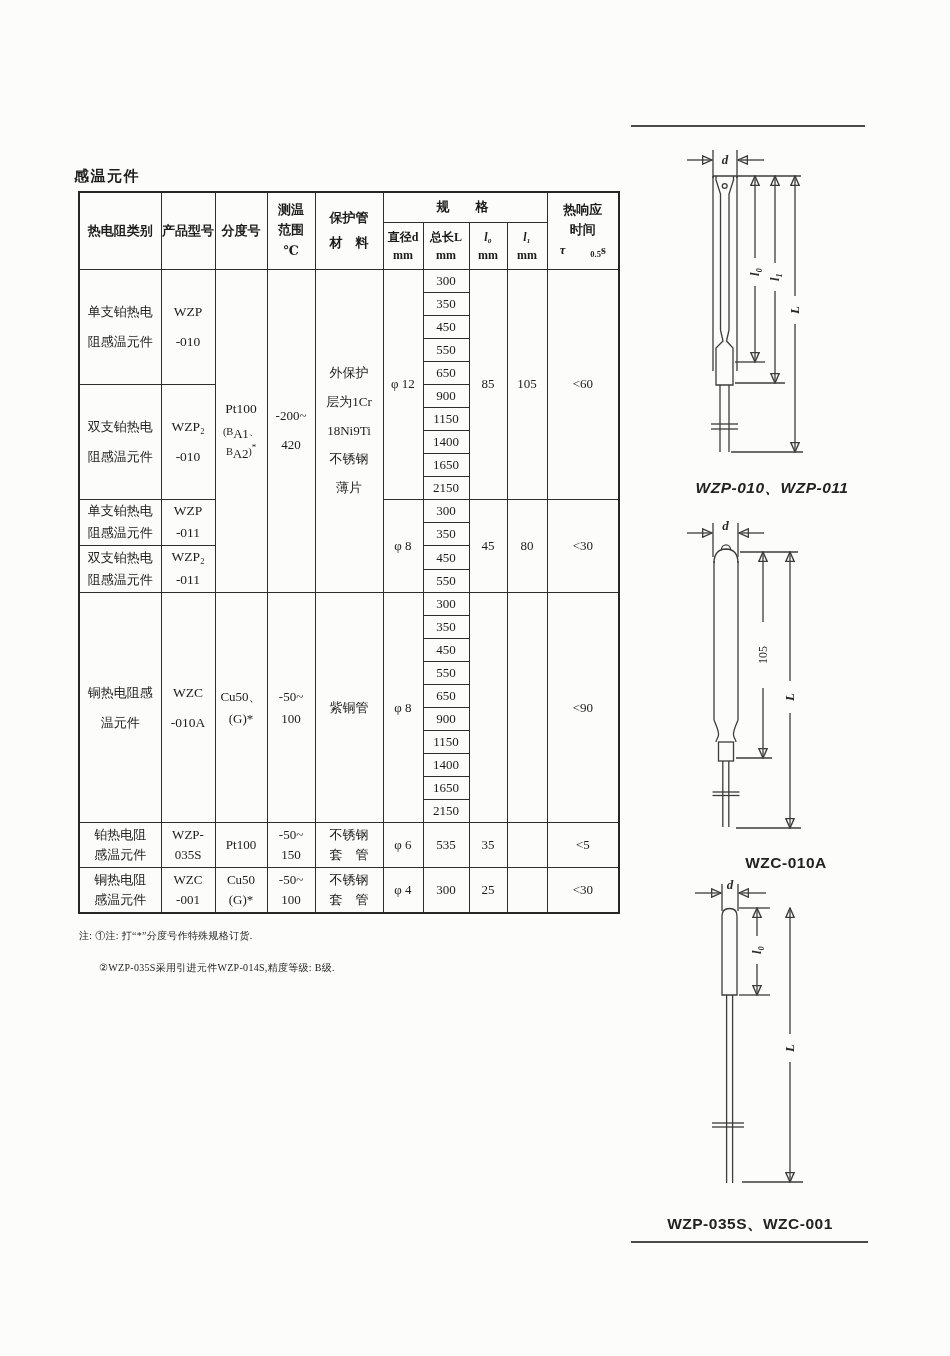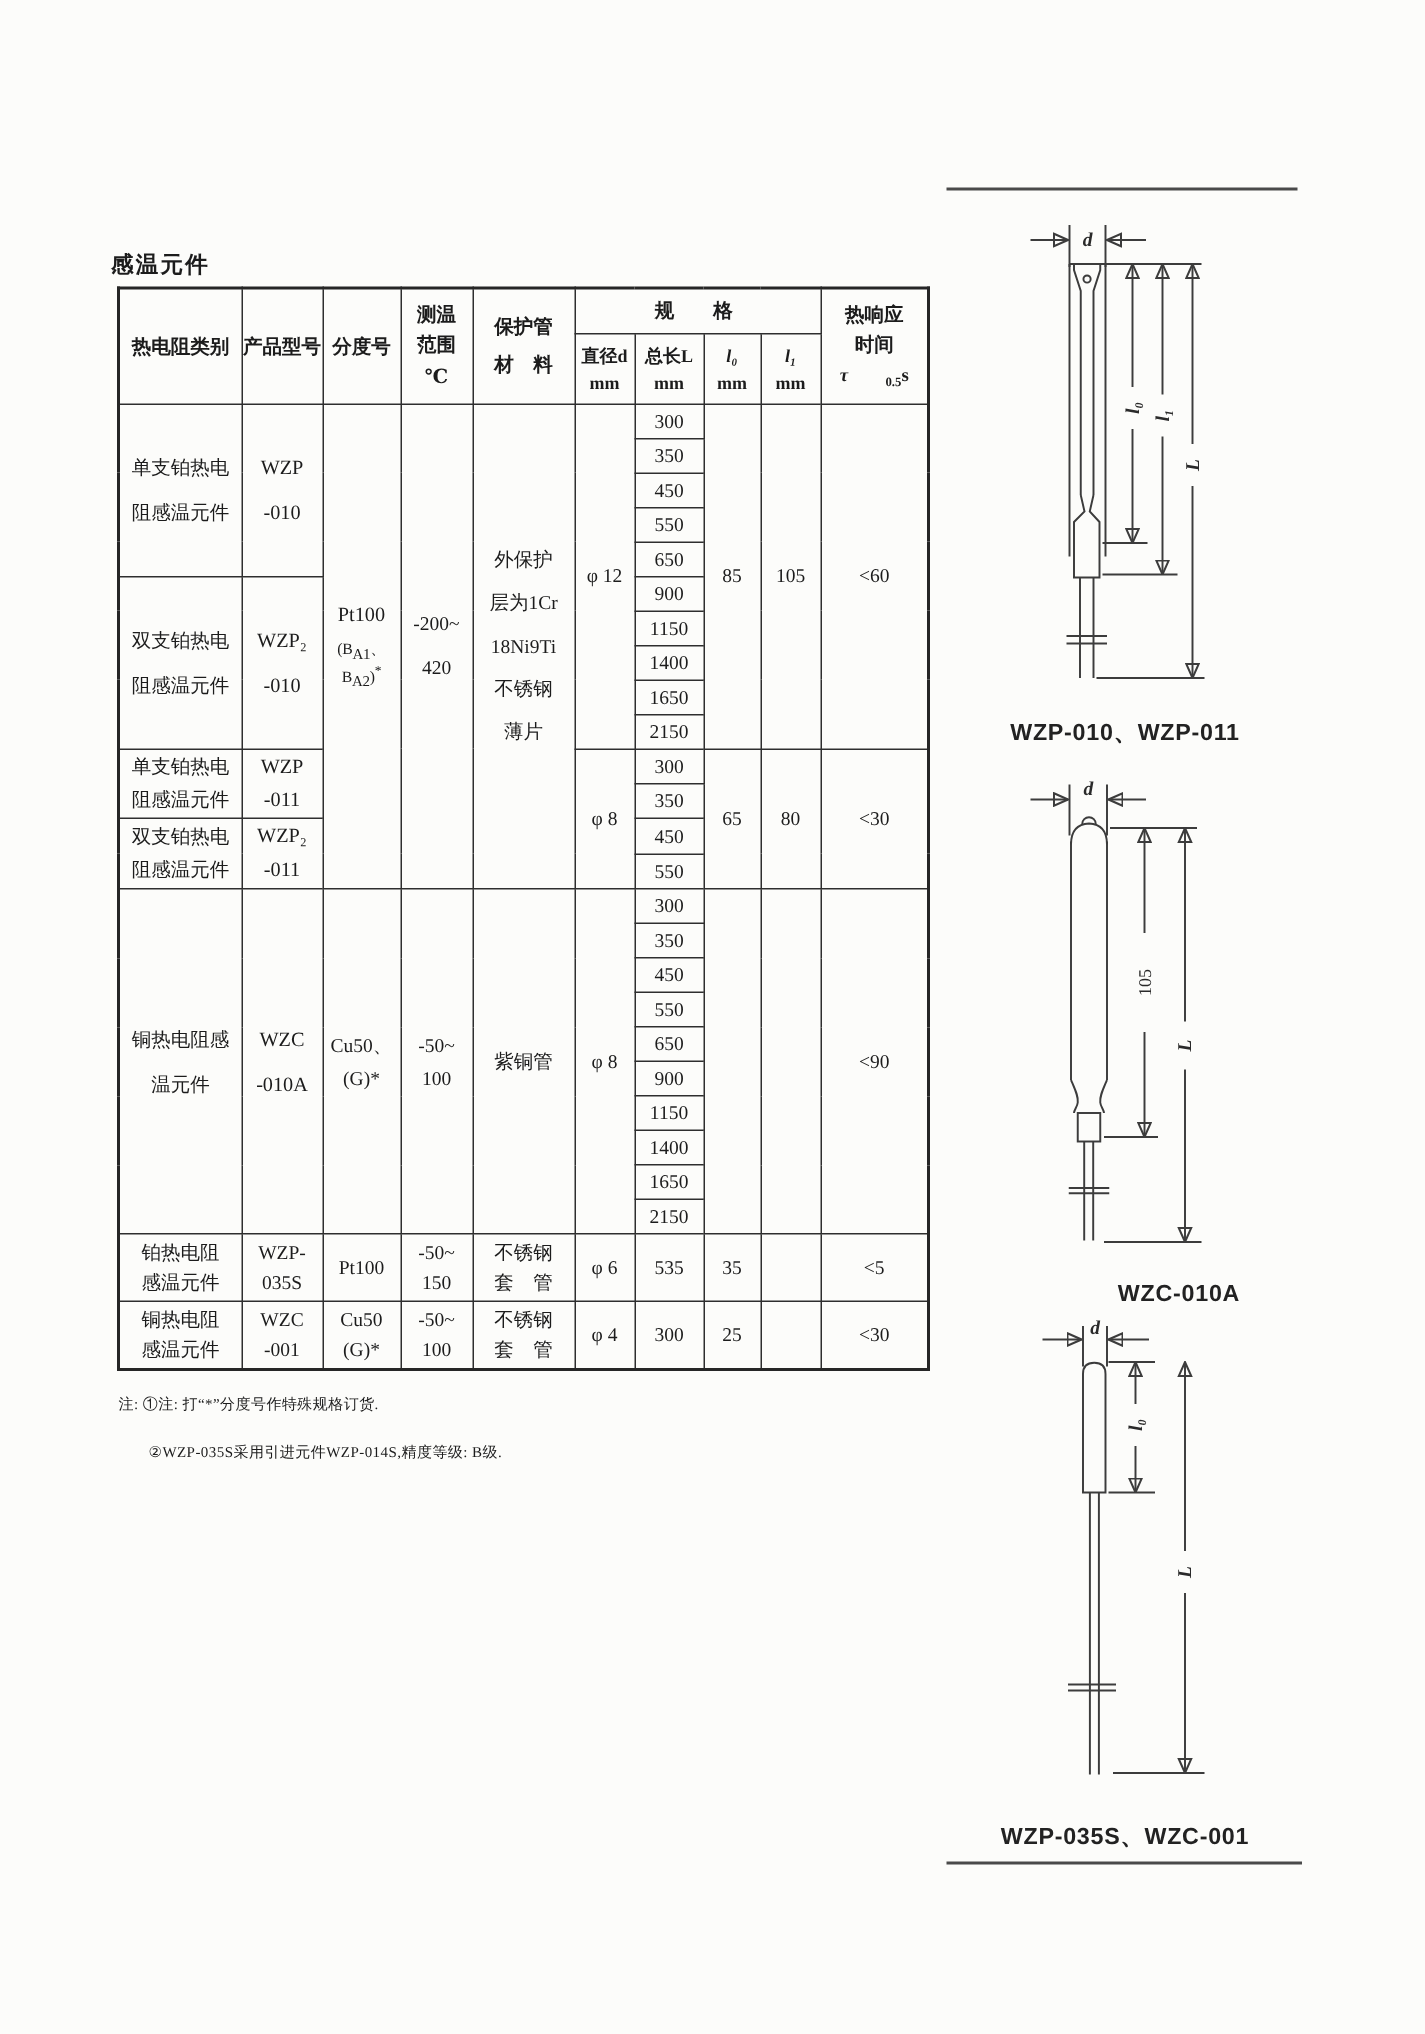--- a/index.html
+++ b/index.html
@@ -13,21 +13,21 @@
   .spec th{font-weight:bold;}
   tr.h1{height:30px;} tr.h2{height:47px;} tr.rl{height:23px;} tr.rt{height:45px;}
   .pre{white-space:pre-line;}
   .lh-tall{line-height:2.3;} .lh-mid{line-height:1.7;} .lh-tight{line-height:1.55;}
   .num{font-size:13.5px;}
   .bold{font-weight:bold;}
   .model div{line-height:2.2;font-size:13.5px;}
   .model2 div{line-height:1.7;font-size:13.5px;}
   .grad1{font-size:13.5px;margin-bottom:8px;}
   .grad2{font-size:10.5px;letter-spacing:-0.2px;}
-  .grad2 sub{font-size:10px;} .grad2 sup{font-size:9px;}
+  .grad2 sub{font-size:13px;} .grad2 sup{font-size:9px;}
   .h-range{line-height:1.6;font-size:13px;margin-top:12px;}
   .h-sheath{line-height:1.9;}
   .h-spec{letter-spacing:2em;padding-left:1.6em !important;}
   .h-sub div{line-height:1.5;font-size:12px;}
   .h-resp div{line-height:1.55;}
   .tau{font-size:12.5px;} .tau i{font-family:"Liberation Serif",serif;} .tau sub{font-size:8.5px;padding-left:25px;}
   .ital{font-style:italic;font-size:13px;}
   .lh22{line-height:2.2;}
   .notes{position:absolute;left:79px;font-size:10px;letter-spacing:0.3px;}
   .rule{position:absolute;height:0;border-top:2px solid #4a4a4a;}
@@ -155,21 +155,21 @@
         </tr>
       <tr class="rl">
         <td rowspan="2" class="pre lh-mid">单支铂热电
 阻感温元件</td>
         <td rowspan="2" class="model2">
           <div>WZP</div>
           <div>-011</div>
         </td>
         <td rowspan="4" class="num">φ 8</td>
         <td class="num">300</td>
-        <td rowspan="4" class="num">65</td>
+        <td rowspan="4" class="num">45</td>
         <td rowspan="4" class="num">80</td>
         <td rowspan="4" class="num">&lt;30</td>
       </tr>
       <tr class="rl">
           <td class="num">350</td>
         </tr>
       <tr class="rl">
         <td rowspan="2" class="pre lh-mid">双支铂热电
 阻感温元件</td>
         <td rowspan="2" class="model2">
@@ -308,21 +308,21 @@
       <line x1="735" y1="383" x2="785" y2="383"></line>
       <text class="dimlab" x="775" y="281" text-anchor="middle" transform="rotate(-90 775 277)">l₁</text>
     </g>
     <g>
       <line x1="795" y1="176" x2="795" y2="296" marker-start="url(#m1)"></line>
       <line x1="795" y1="324" x2="795" y2="452" marker-end="url(#m1)"></line>
       <line x1="731" y1="452" x2="803" y2="452"></line>
       <text class="dimlab" x="795" y="314" text-anchor="middle" transform="rotate(-90 795 310)">L</text>
     </g>
   </svg>
-  <div class="cap" style="left:620px;top:478px;width:260px;">WZP-010、WZP-011</div>
+  <div class="cap" style="left:642px;top:478px;width:260px;font-style:italic;">WZP-010、WZP-011</div>
 
   <svg width="260" height="322" viewBox="620 518 260 322" style="left:620px;top:518px;">
     <defs>
       <marker id="m2" viewBox="0 0 10 10" refX="9.5" refY="5" markerWidth="8" markerHeight="8" orient="auto-start-reverse">
         <path d="M0.5,1 L9.5,5 L0.5,9 Z" fill="#3c3c3c" stroke="none"></path>
       </marker>
     </defs>
     <g>
       <line x1="713" y1="523" x2="713" y2="557"></line>
       <line x1="738" y1="523" x2="738" y2="557"></line>

